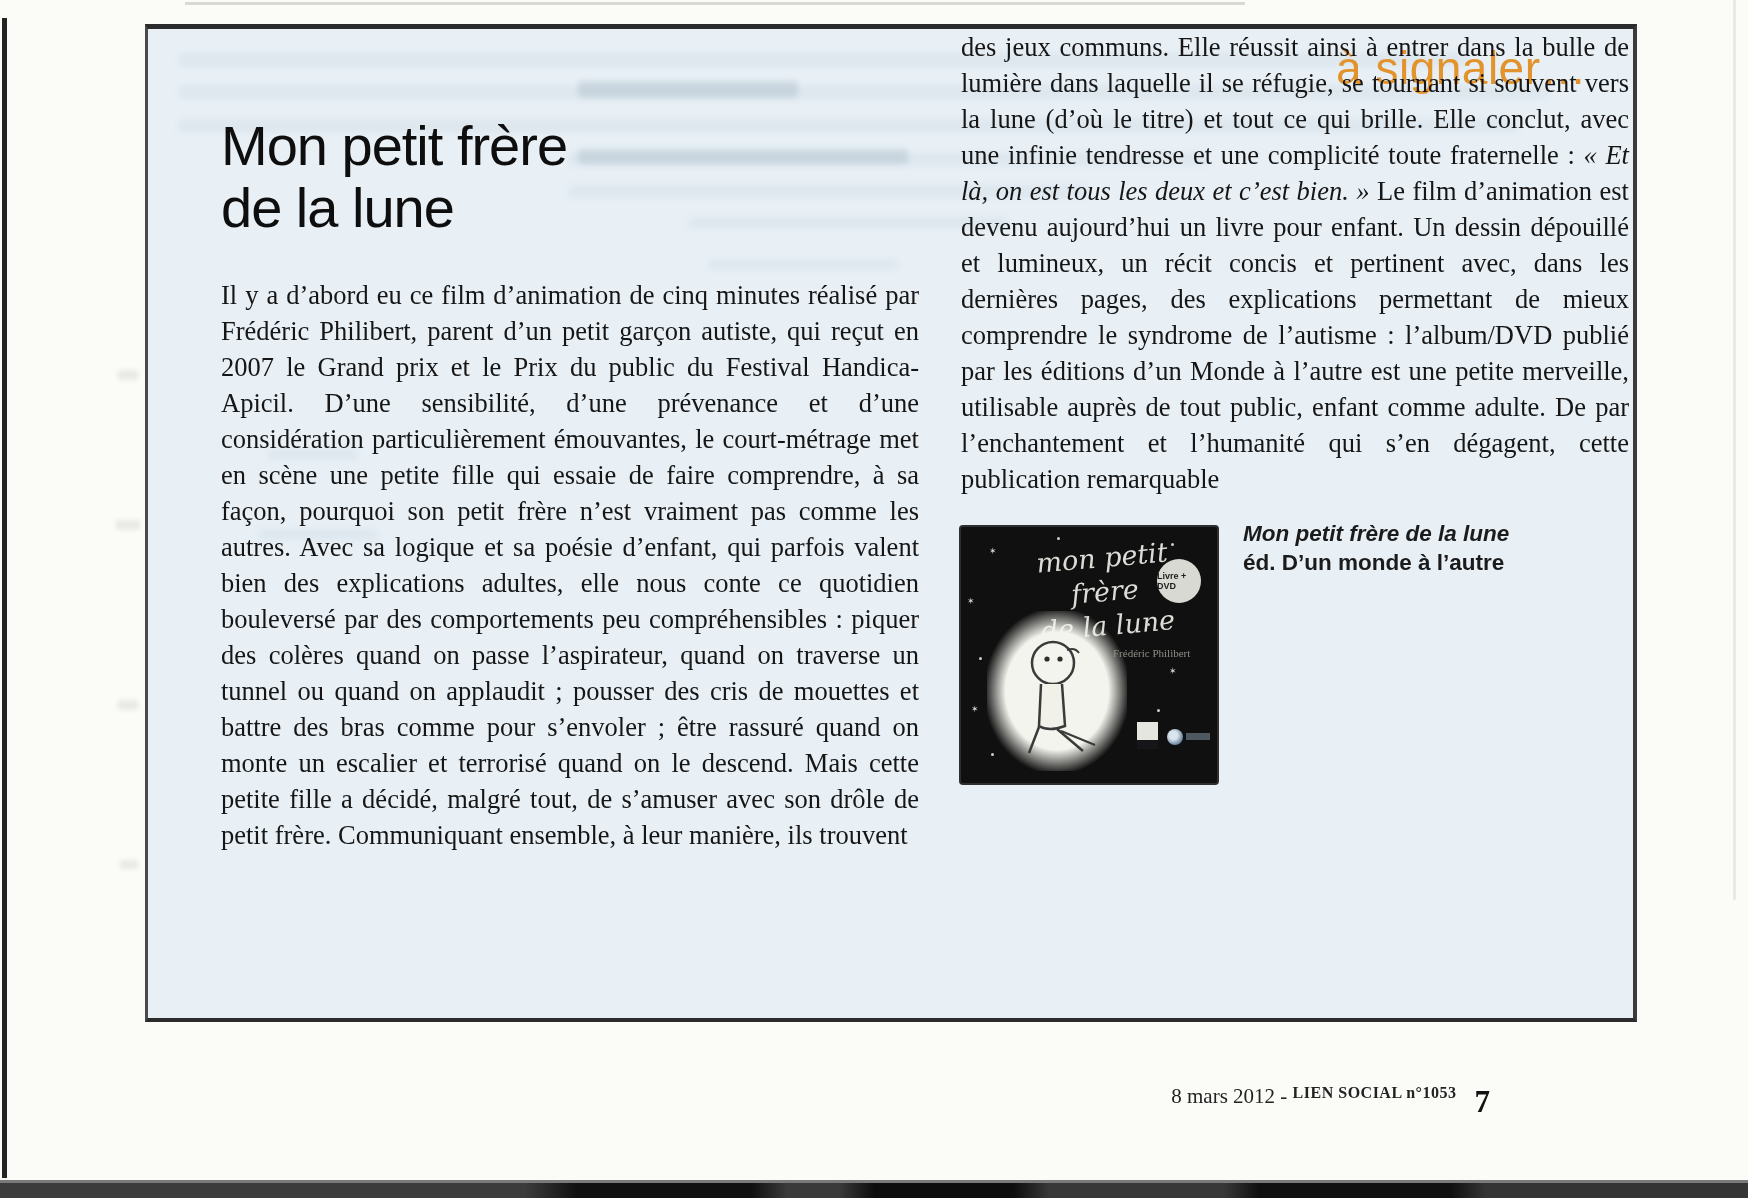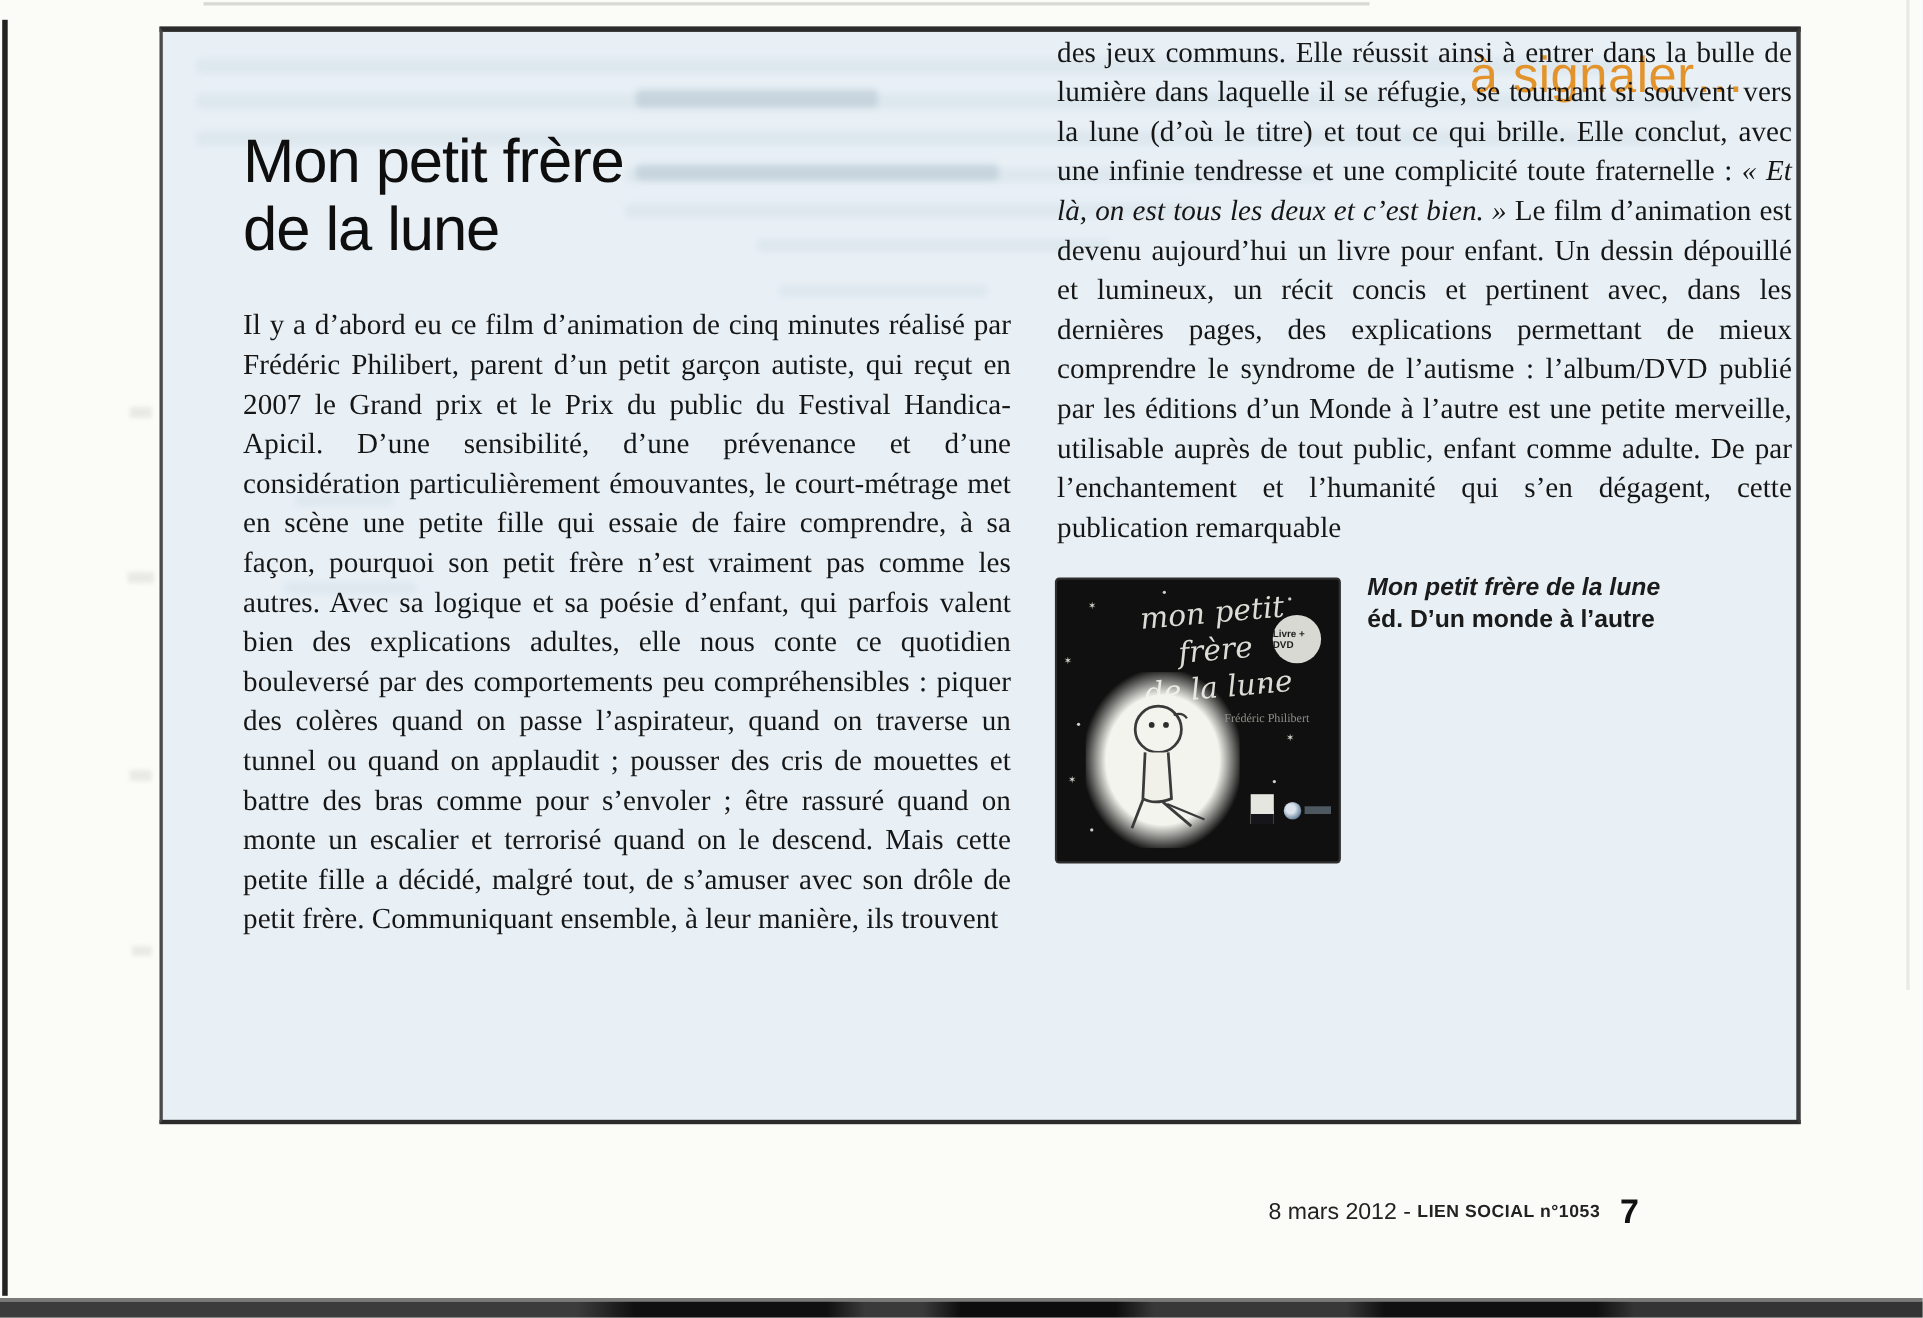--- a/index.html
+++ b/index.html
@@ -88,22 +88,22 @@
 
   
   .book-info{
     margin-top:22px;font-family:"Liberation Sans", sans-serif;font-weight:bold;
     font-size:22.5px;line-height:29px;color:#1b1b1b;
   }
   .bi-title{font-style:italic;}
 
   
   .page-footer{
-    position:absolute;top:1084px;right:258px;display:flex;align-items:center;
-    font-family:Liberation Sans, sans-serif;color:#222;
+    position:absolute;top:1084px;right:258px;display:flex;align-items:flex-start;
+    font-family:Liberation Serif, serif;color:#222;
   }
   .pf-date{font-size:21px;font-weight:500;white-space:pre;}
   .pf-journal{font-size:16px;font-weight:bold;letter-spacing:0.5px;white-space:pre;}
   .pf-num{font-size:31px;font-weight:bold;margin-left:18px;color:#111;}
 </style>
 </head>
 <body>
 
 <div class="scan-edge-left"></div>
 <div class="scan-edge-right"></div>

